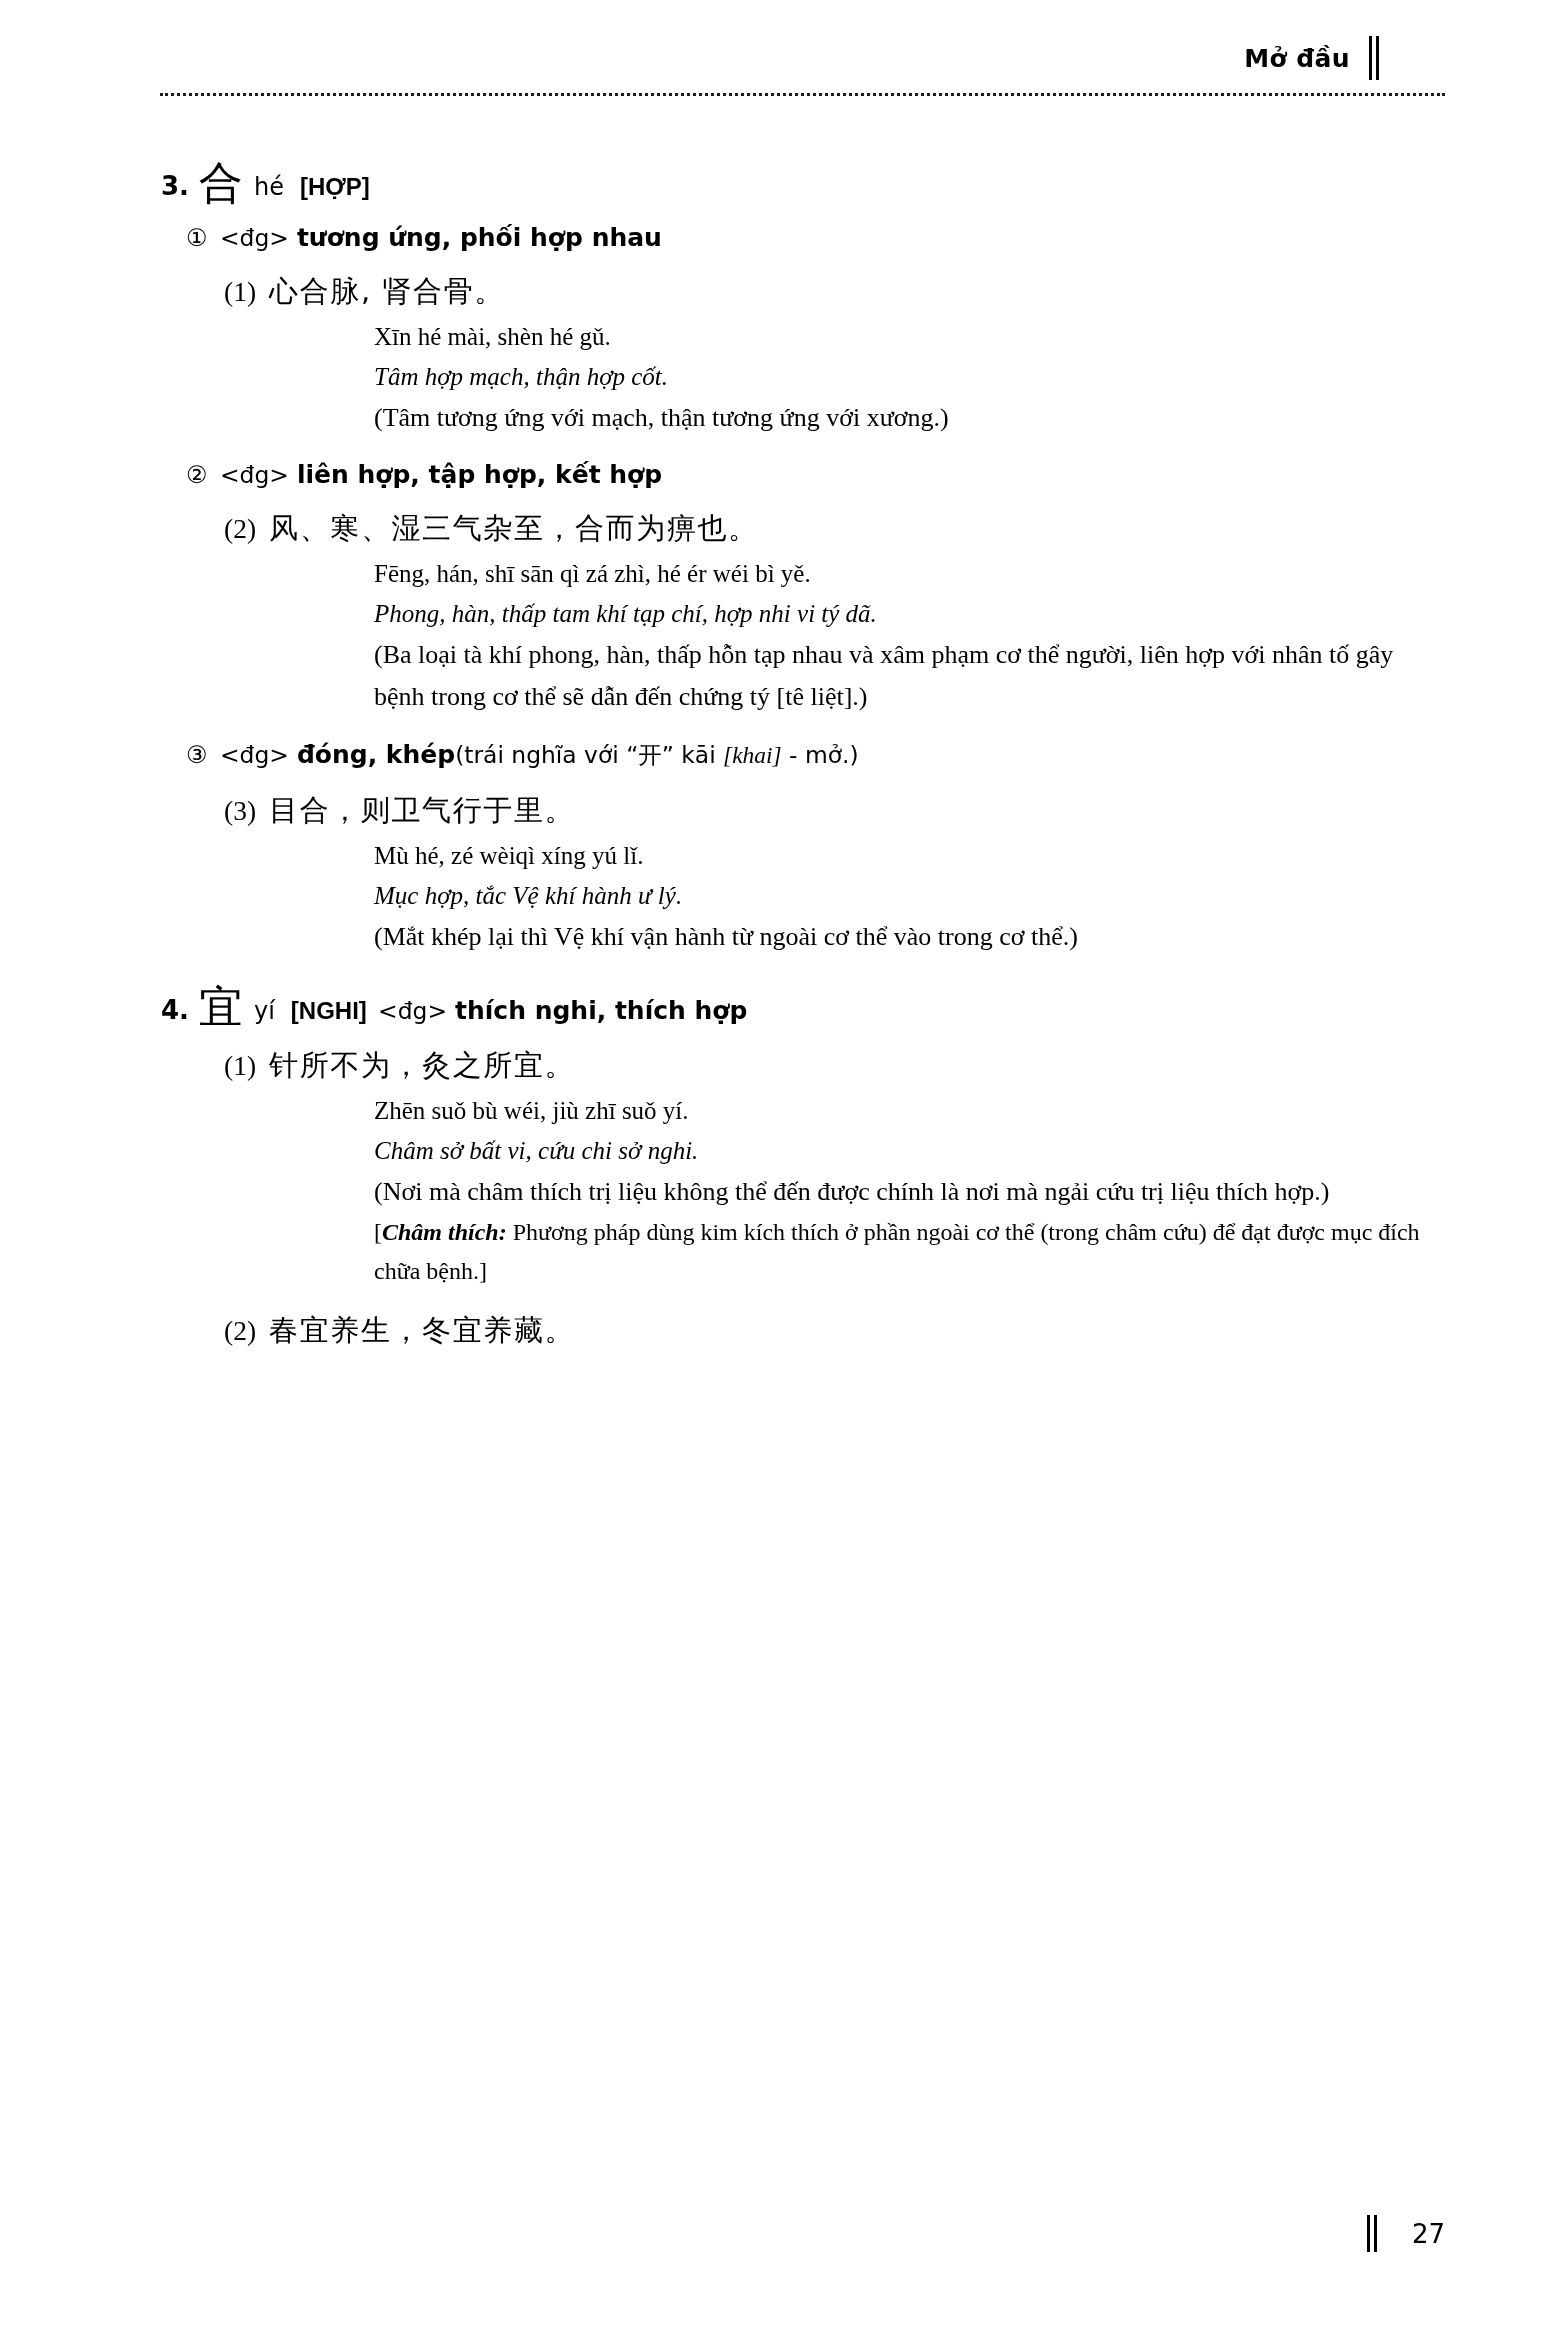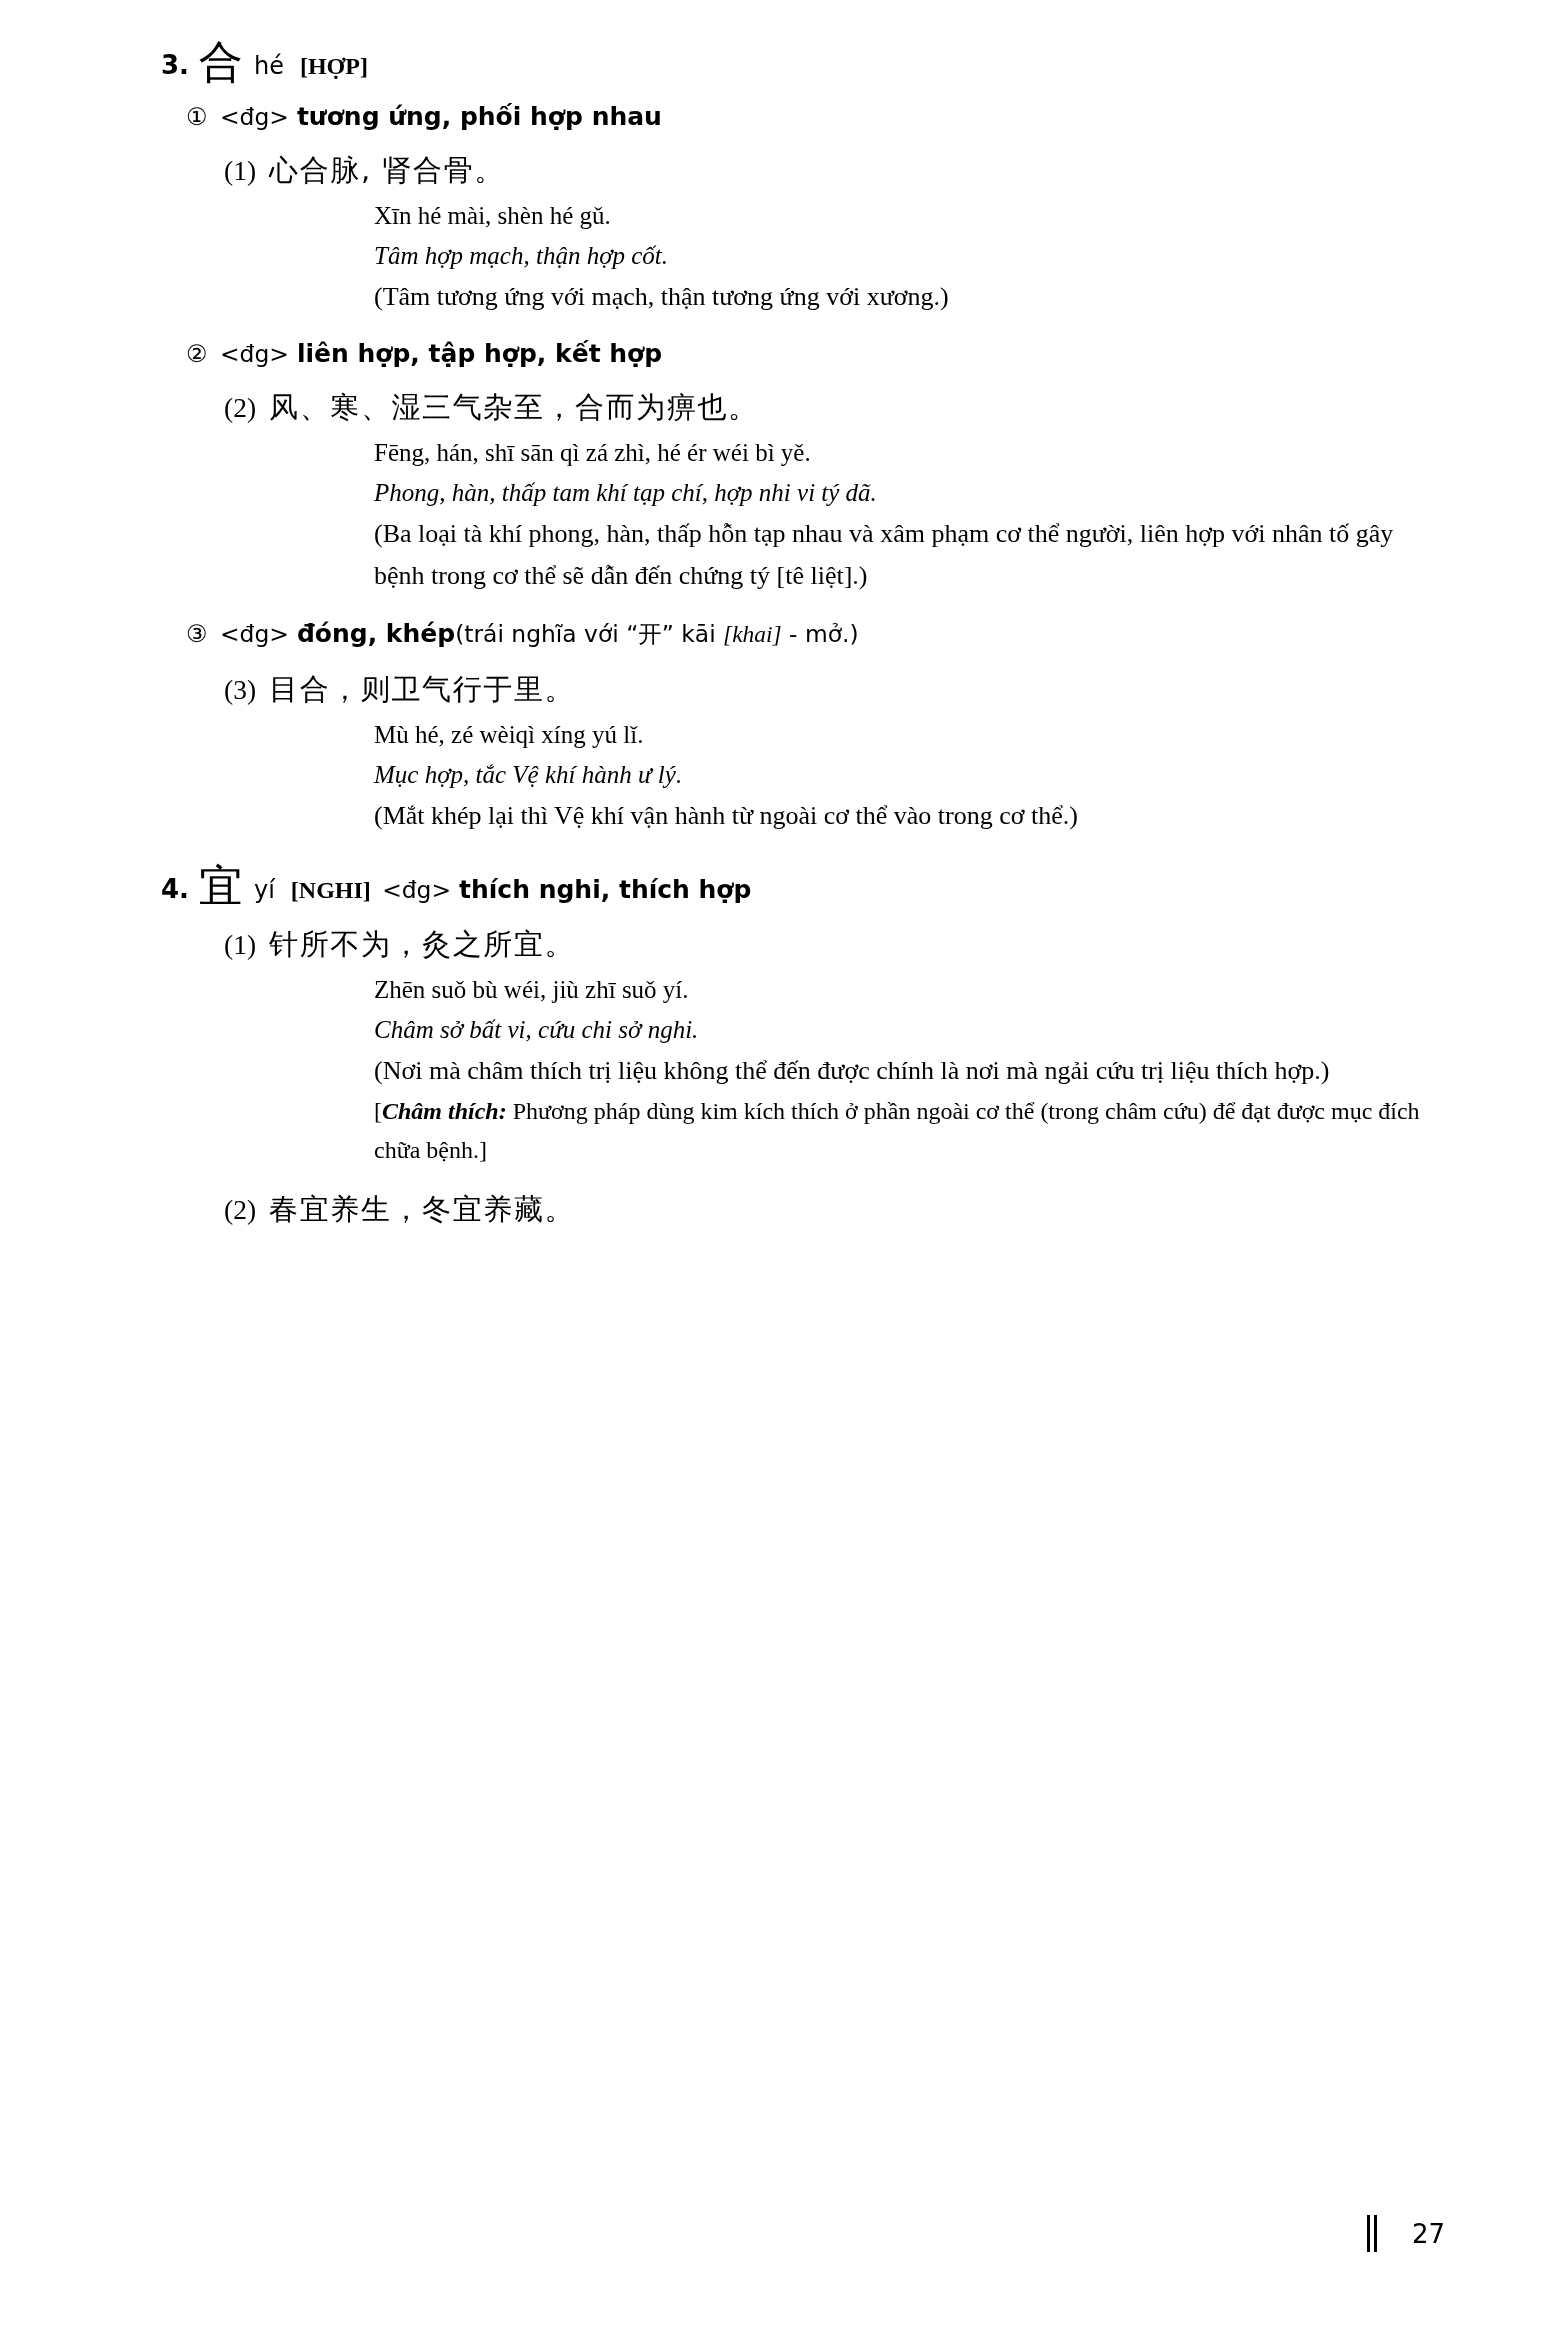--- a/index.html
+++ b/index.html
@@ -86,21 +86,21 @@
     margin-right: 11.3px;
     position: relative;
     top: 3.2px;
   }
   .entry-pinyin {
     font-family: "DejaVu Sans", sans-serif;
     font-size: 24px;
     margin-right: 16px;
   }
   .entry-sino {
-    font-family: Liberation Serif, serif;
+    font-family: Liberation Sans, sans-serif;
     font-weight: bold;
     font-size: 24px;
     margin-right: 11.3px;
   }
   .entry-pos {
     font-family: "DejaVu Sans", sans-serif;
     font-size: 23.4px;
     margin-right: 8px;
   }
   .entry-gloss {
@@ -221,20 +221,28 @@
   .page-number {
     font-family: "DejaVu Sans", sans-serif;
     font-size: 26px;
   }
 </style>
 </head>
 <body>
 
 <div class="page">
 
+  <div class="header">
+    <div class="header-title">Mở đầu</div>
+    <div class="header-bars">
+      <i class="b1"></i>
+        <i class="b2"></i>
+    </div>
+    <div class="dotted-rule"></div>
+  </div>
 
   <div class="content">
 
     <div class="entry-head">
       <span class="entry-num">3.</span>
       <span class="entry-han">合</span>
       <span class="entry-pinyin">hé</span>
       <span class="entry-sino">[HỢP]</span>
     </div>
 

